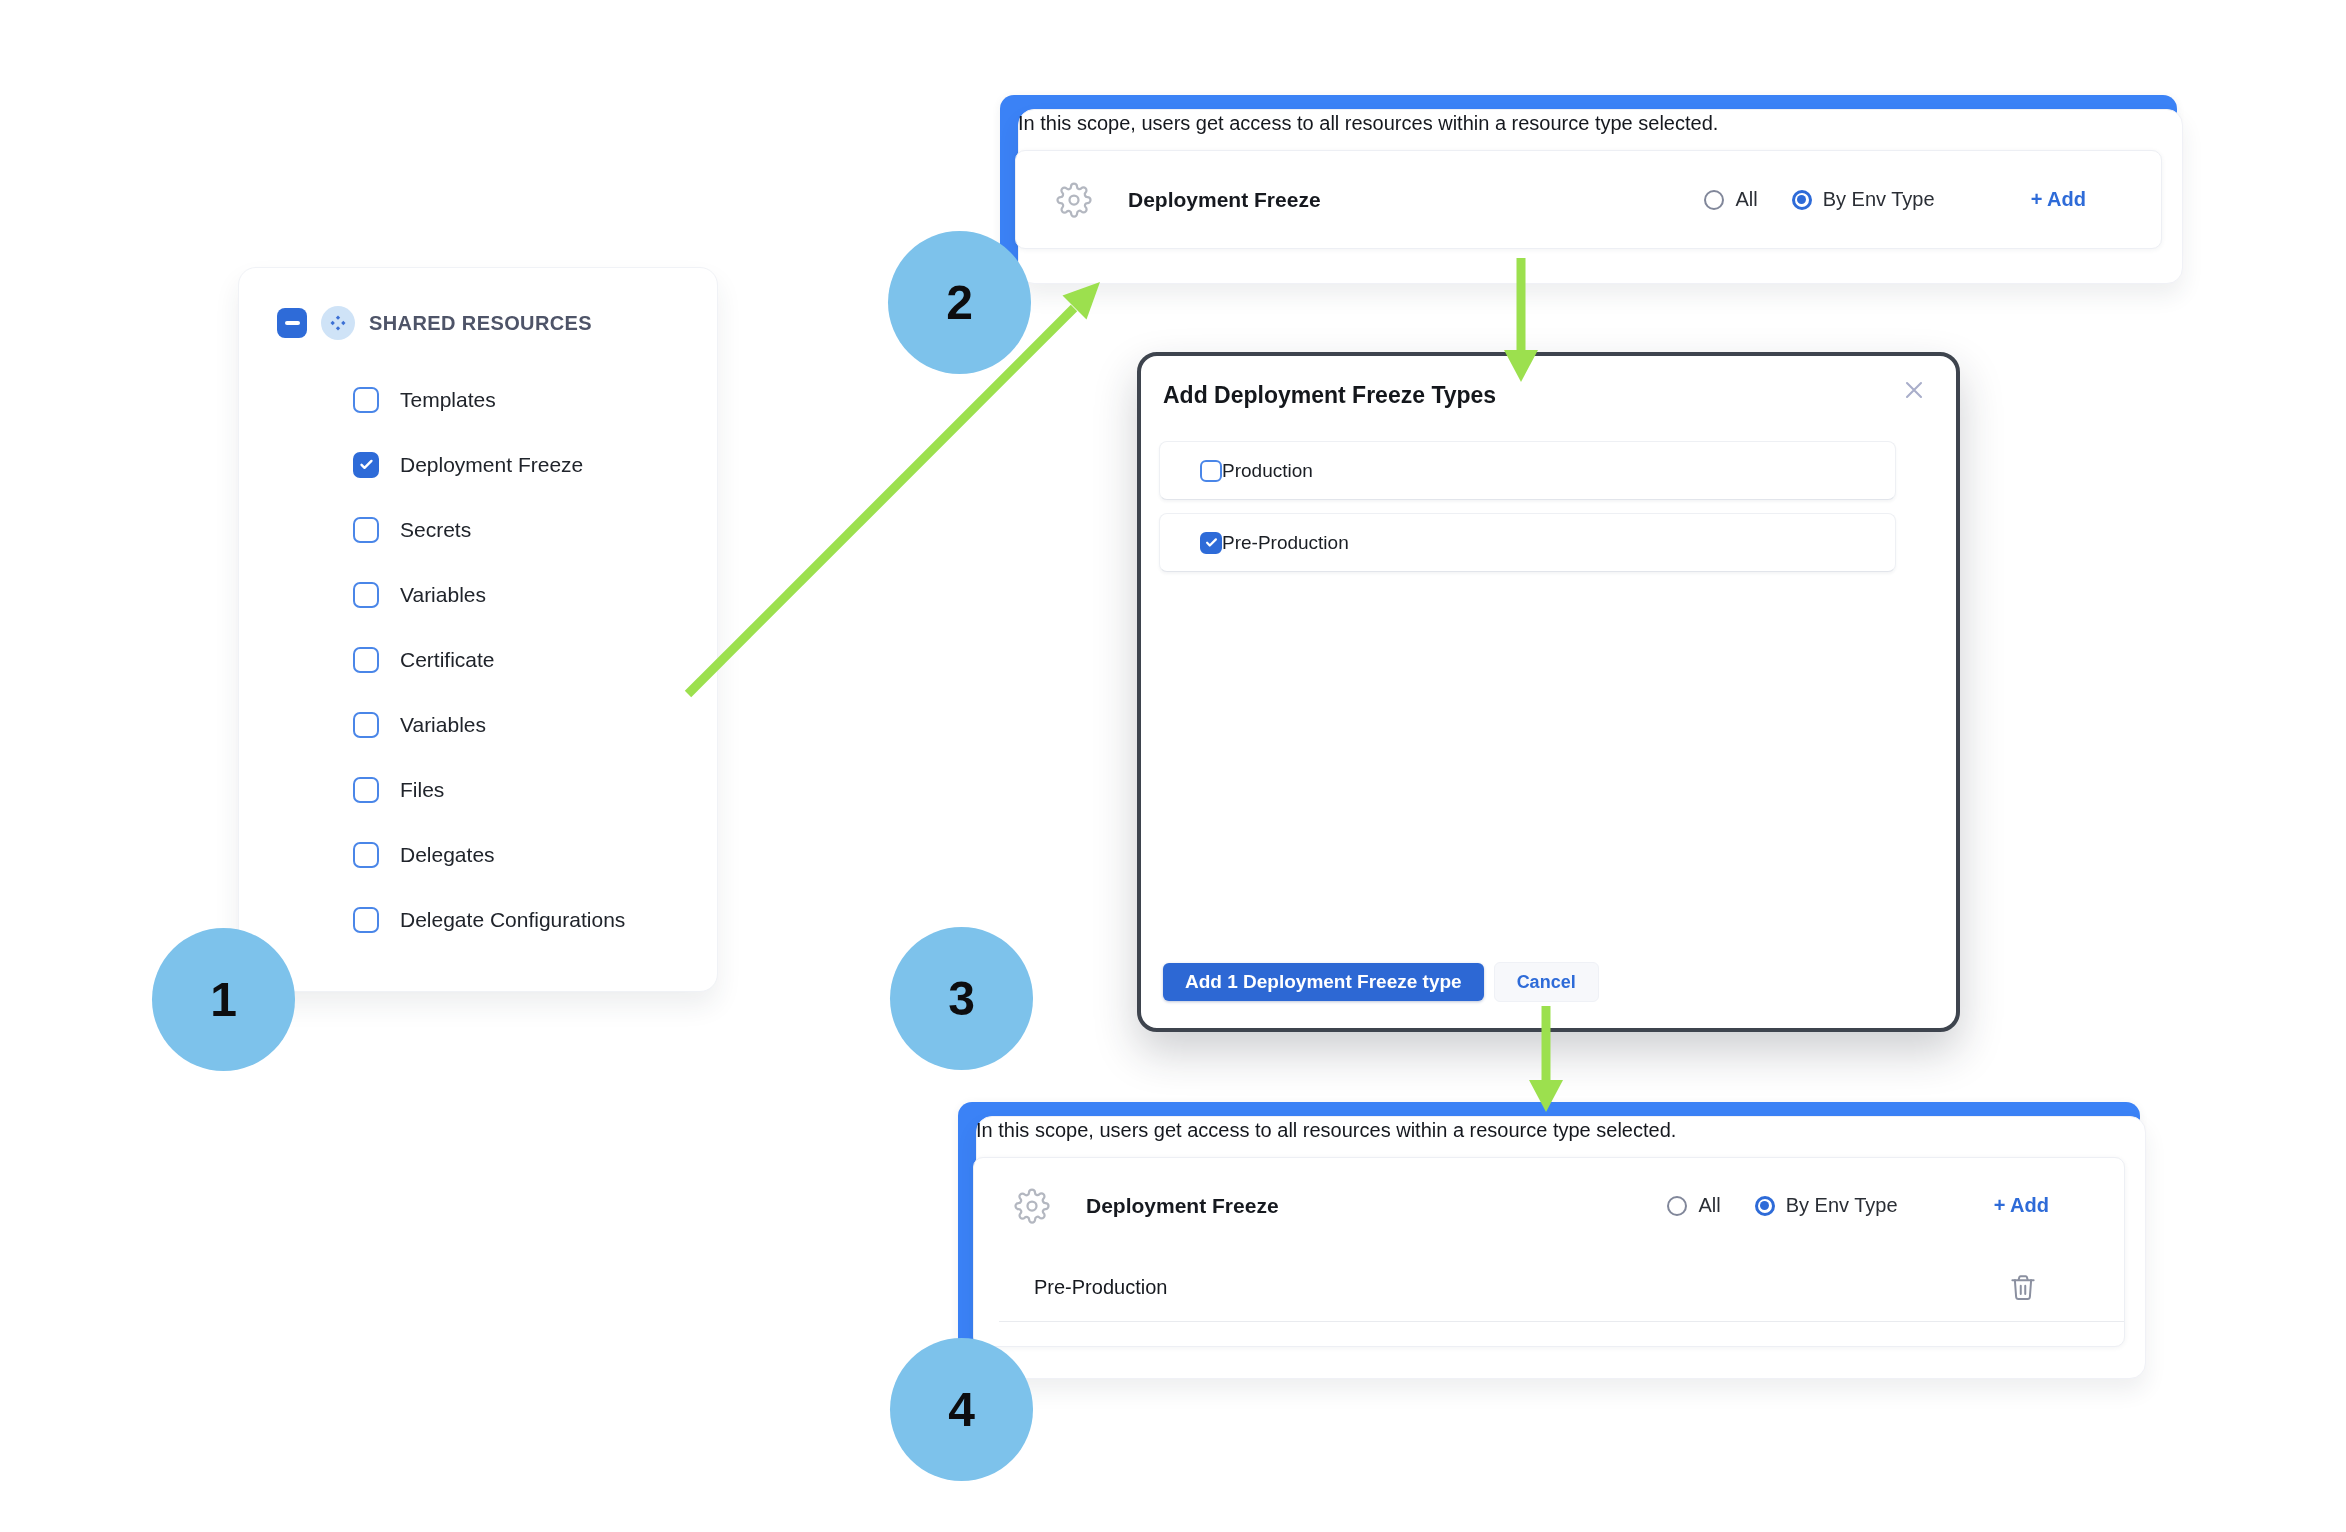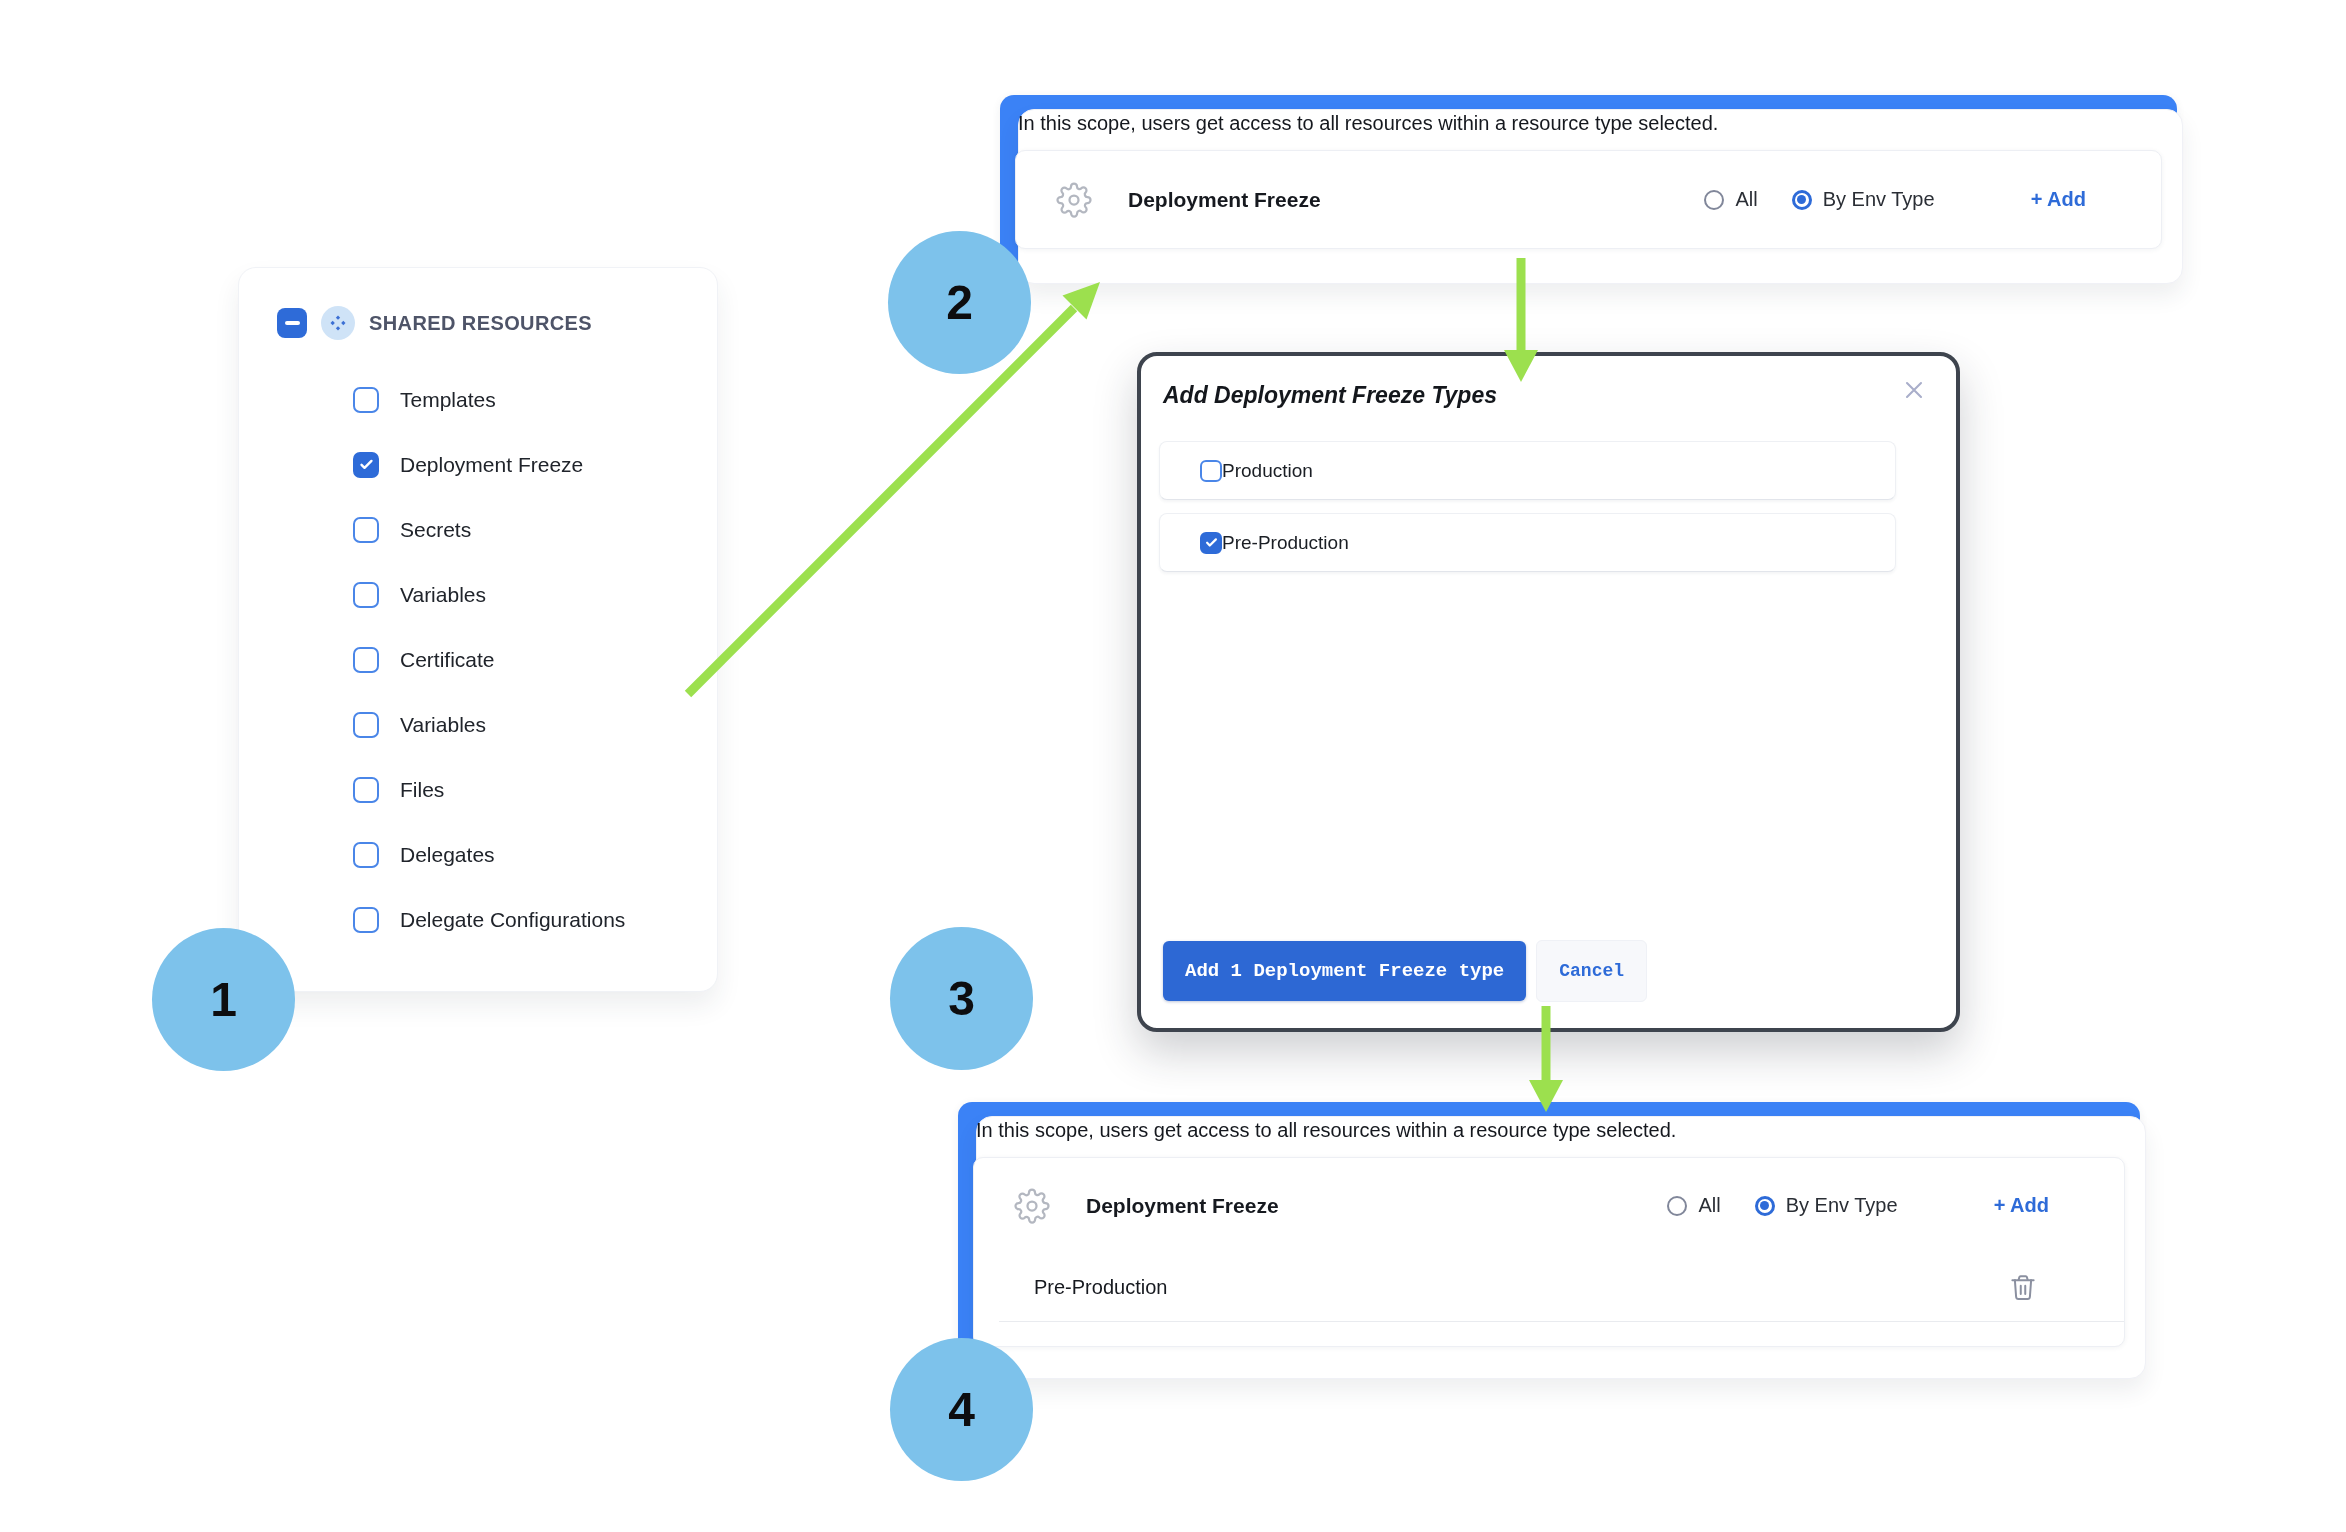--- a/index.html
+++ b/index.html
@@ -82,32 +82,32 @@
   .add-link{margin-left:96px;font-size:20px;font-weight:700;color:#2E6BD8;cursor:pointer;white-space:nowrap;}
   .type-row{display:flex;align-items:center;height:68px;padding:0 86px 0 60px;}
   .type-label{font-size:20px;color:#16191F;flex:1;}
   .type-divider{border-top:1.5px solid #E9EBEF;margin-left:25px;}
   
   .modal{
     position:absolute;left:1137px;top:352px;width:823px;height:680px;box-sizing:border-box;
     background:#fff;border:4px solid #3E444E;border-radius:20px;
     box-shadow:0 20px 44px rgba(30,36,48,.22);z-index:3;
   }
-  .modal-title{margin:26px 16px 0 22px;font-size:23px;font-weight:700;color:#14171C;font-style:italic;}
+  .modal-title{margin:26px 16px 0 22px;font-size:23px;font-weight:700;color:#14171C;}
   .modal-close{position:absolute;top:20px;right:28px;cursor:pointer;line-height:0;}
   .modal-rows{margin:32px 60px 0 18px;display:flex;flex-direction:column;gap:13px;}
   .modal-row{
     height:57px;background:#fff;border:1px solid #EEF0F4;border-bottom-color:#E2E5EB;
     border-radius:8px;display:flex;align-items:center;padding-left:40px;
     box-shadow:0 2px 3px rgba(40,50,70,.05);cursor:pointer;
   }
   .modal-row .checkbox{width:22px;height:22px;border-width:2px;border-radius:6px;}
   .modal-row-label{font-size:19px;color:#1A1E24;}
   .modal-footer{position:absolute;left:22px;bottom:26px;display:flex;align-items:center;gap:10px;}
-  .btn{height:38px;border-radius:6px;display:flex;align-items:center;padding:11px 22px;cursor:pointer;white-space:nowrap;font-family:Liberation Mono, monospace;}
+  .btn{height:38px;border-radius:6px;display:flex;align-items:center;padding:0 22px;cursor:pointer;white-space:nowrap;}
   .btn-primary{background:#2D68D4;color:#fff;font-size:19px;font-weight:700;box-shadow:0 1px 3px rgba(30,60,130,.3);}
   .btn-cancel{background:#F7F8FB;border:1px solid #EFF1F6;color:#2E6BD8;font-size:18px;font-weight:700;}
   
   .arrows{position:absolute;left:0;top:0;z-index:20;pointer-events:none;}
   .icon{line-height:0;flex:none;}
 </style>
 </head>
 <body>
 
 <div class="resource-panel">

